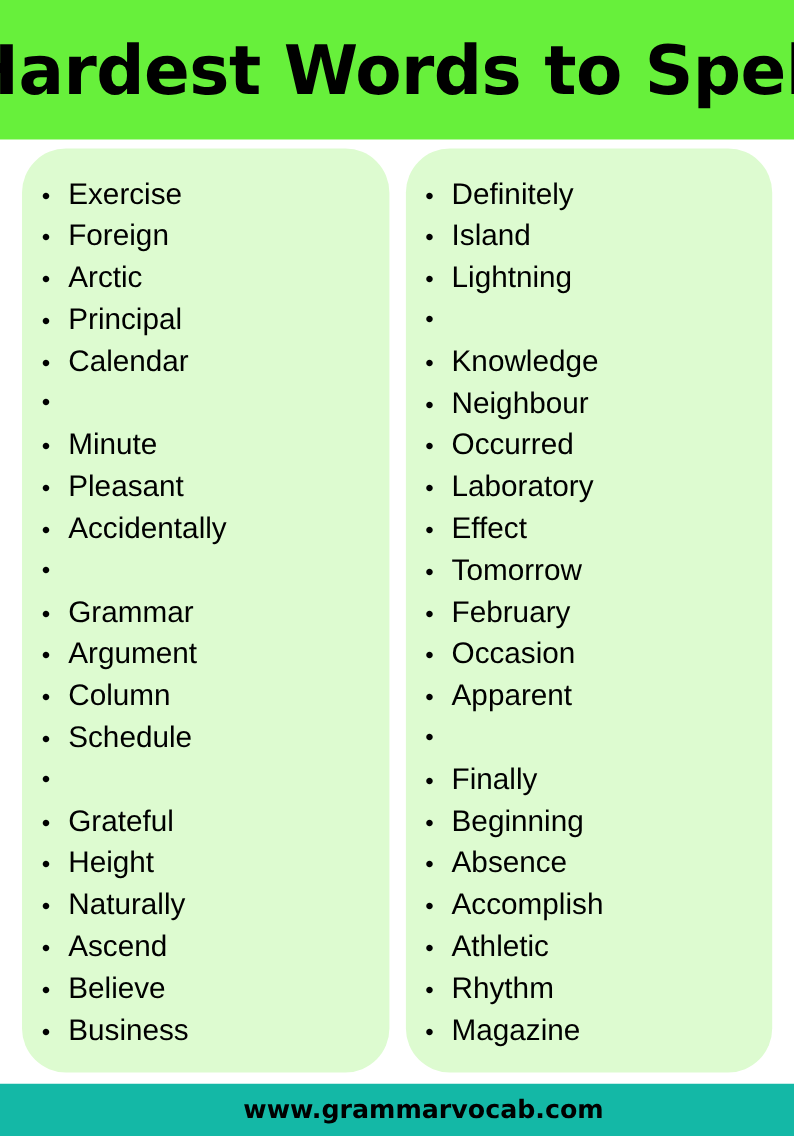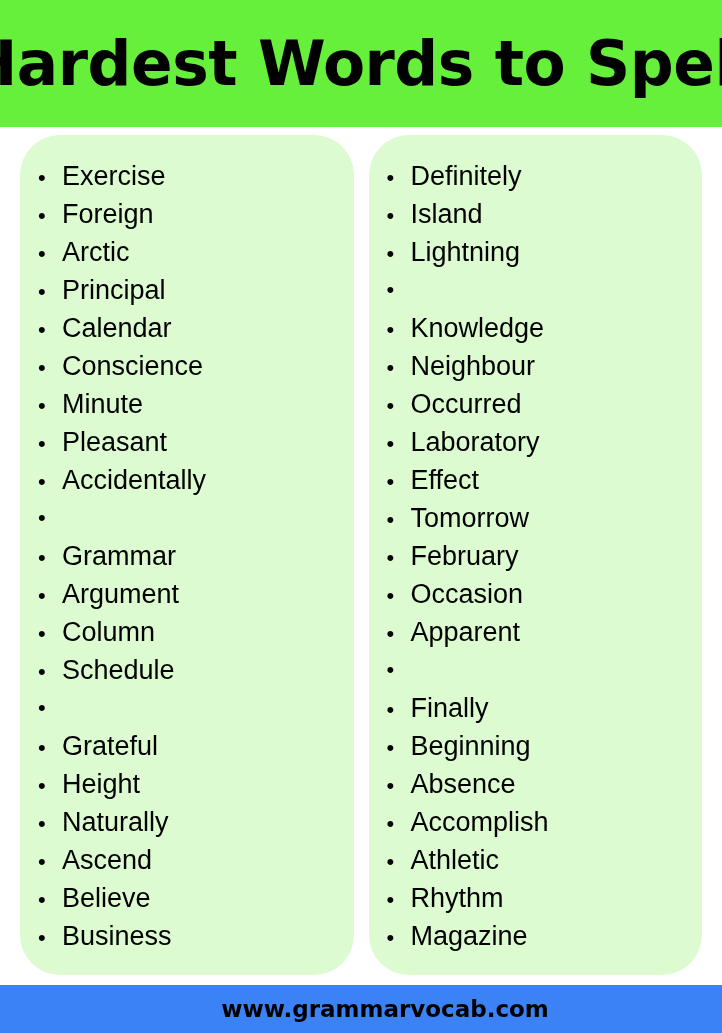--- a/index.html
+++ b/index.html
@@ -90,21 +90,21 @@
     box-sizing: border-box;
   }
   .word-label {
     flex: 1 1 auto;
     white-space: nowrap;
   }
 
   
   .footer-band {
     height: 48px;
-    background: #3b82f6;
+    background: #14b8a6;
     display: flex;
     align-items: center;
     justify-content: center;
     flex: 0 0 auto;
     padding-left: 48px;
   }
   .footer-text {
     font-family: "DejaVu Sans", sans-serif;
     font-weight: bold;
     font-size: 23px;
@@ -140,21 +140,20 @@
           <li class="word-item">
             <span class="bullet-dot">•</span>
             <span class="word-label">Principal</span>
           </li>
           <li class="word-item">
             <span class="bullet-dot">•</span>
             <span class="word-label">Calendar</span>
           </li>
           <li class="word-item">
             <span class="bullet-dot">•</span>
-            <span class="word-label">Conscience</span>
           </li>
           <li class="word-item">
             <span class="bullet-dot">•</span>
             <span class="word-label">Minute</span>
           </li>
           <li class="word-item">
             <span class="bullet-dot">•</span>
             <span class="word-label">Pleasant</span>
           </li>
           <li class="word-item">

